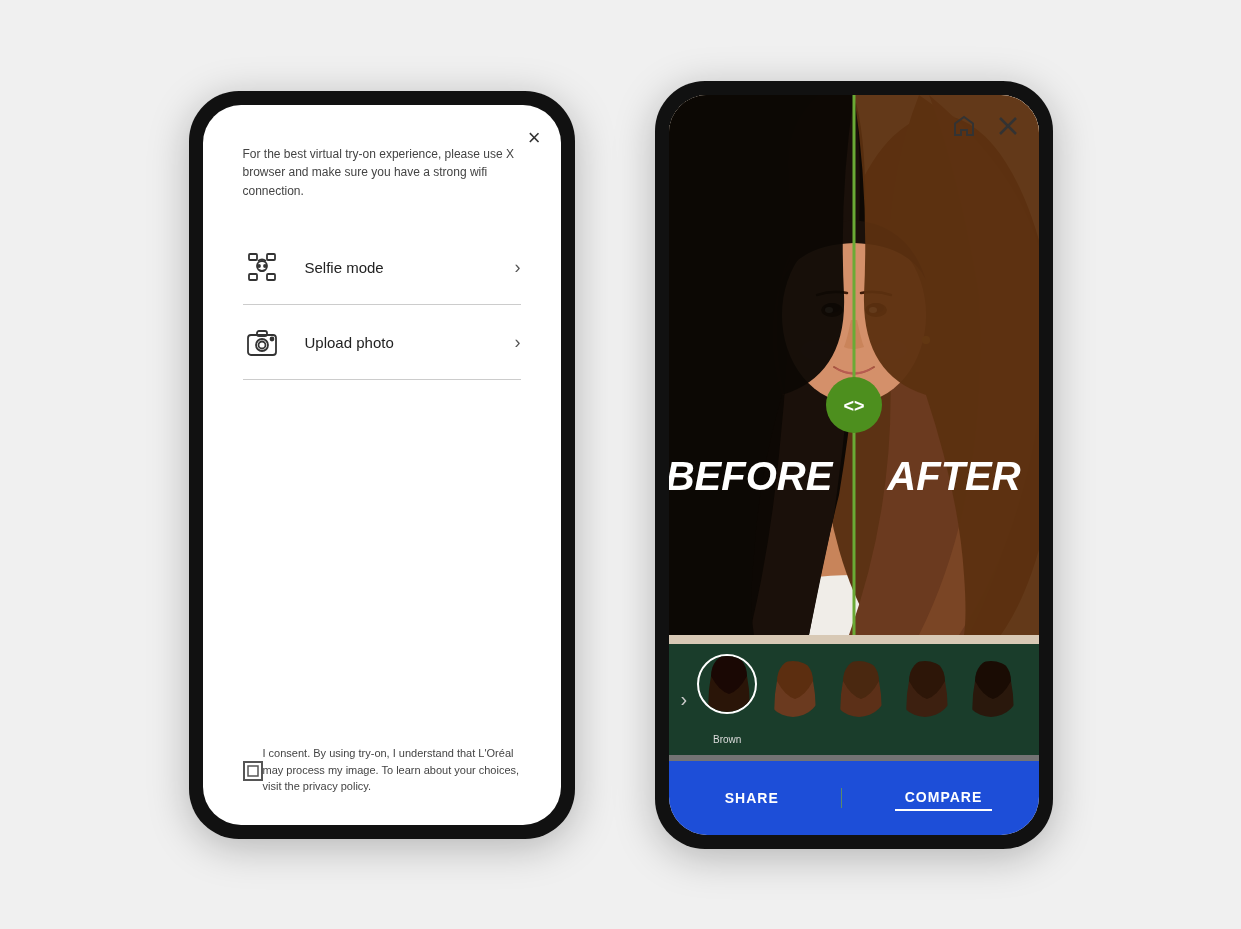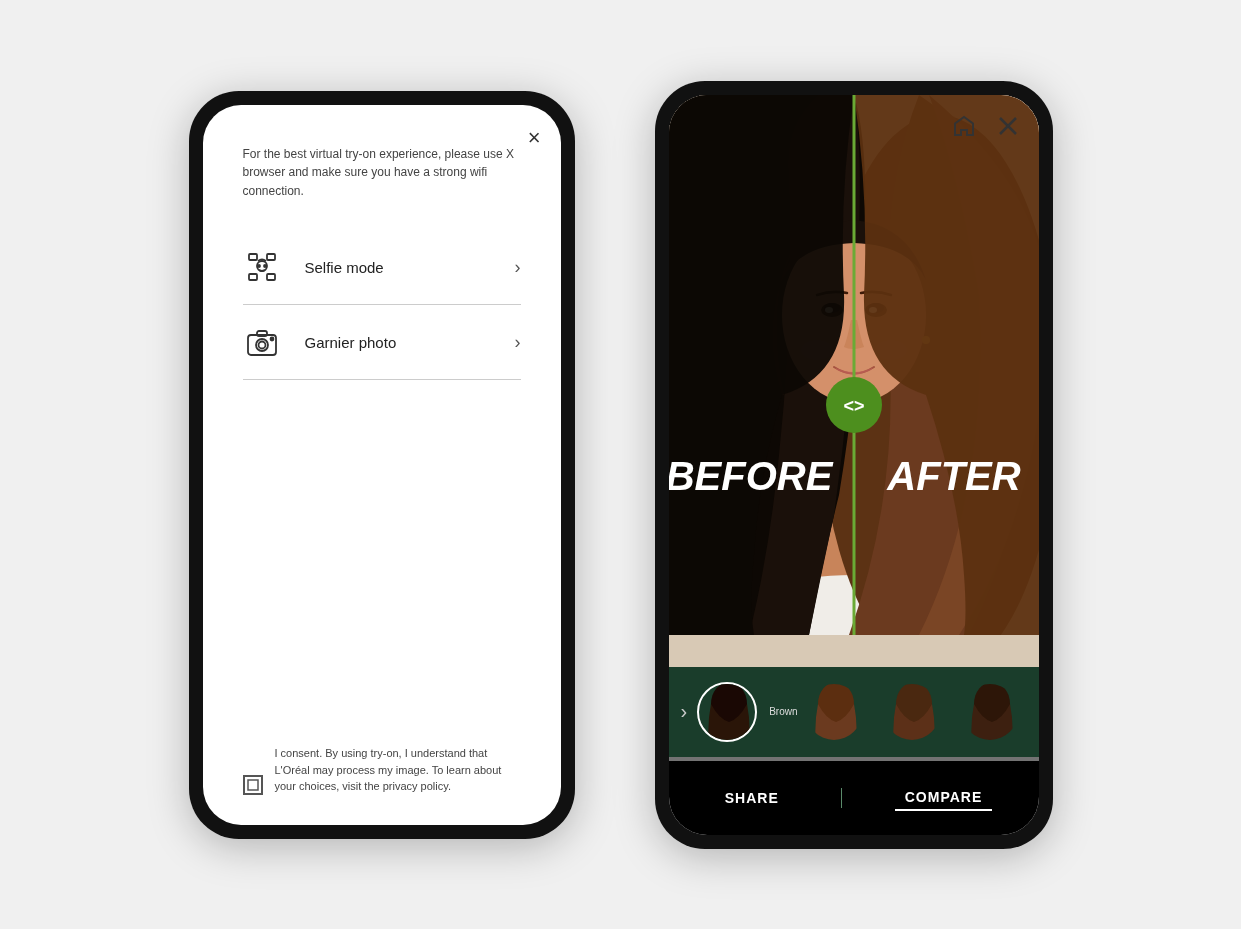--- a/index.html
+++ b/index.html
@@ -102,22 +102,21 @@
       color: #222;
     }
     .menu-chevron {
       font-size: 18px;
       color: #555;
     }
 
     .consent-area {
       margin-top: auto;
       display: flex;
-      align-items: flex-end;
-      gap: 12px;
+      align-items: center;
       padding-top: 10px;
     }
     .consent-checkbox {
       width: 20px;
       height: 20px;
       border: 2px solid #555;
       flex-shrink: 0;
       margin-top: 2px;
       display: flex;
       align-items: center;
@@ -181,48 +180,49 @@
       min-height: 90px;
     }
     .swatch-nav {
       color: #ccc;
       font-size: 20px;
       padding: 0 4px;
       cursor: pointer;
     }
     .swatch-item {
       display: flex;
-      align-items: center;
-      gap: 12px;
+      flex-direction: column;
+      align-items: center;
+      gap: 20px;
       cursor: pointer;
     }
     .swatch-circle {
       width: 60px;
       height: 60px;
       border-radius: 50%;
       overflow: hidden;
       border: 2px solid transparent;
     }
     .swatch-circle.selected {
       border-color: #fff;
     }
     .swatch-label {
       font-size: 10px;
       color: #ddd;
       text-align: center;
     }
 
     
     .action-bar {
-      background: #000000;
+      background: #1d4ed8;
       display: flex;
       align-items: center;
       justify-content: space-around;
       padding: 24px 20px;
-      border-top: 4px solid #737373;
+      border-top: 6px solid #737373;
     }
     .action-btn {
       color: #fff;
       font-size: 14px;
       font-weight: bold;
       letter-spacing: 1px;
       cursor: pointer;
       padding: 4px 10px;
       text-decoration: none;
     }
@@ -279,21 +279,21 @@
         <div class="menu-item-left">
           <div class="menu-icon">
             <svg viewBox="0 0 32 32" fill="none" stroke="#333" stroke-width="1.8">
               <rect x="2" y="9" width="28" height="20" rx="3"></rect>
               <circle cx="16" cy="19" r="6"></circle>
               <circle cx="16" cy="19" r="3.5"></circle>
               <rect x="11" y="5" width="10" height="5" rx="2"></rect>
               <circle cx="26" cy="13" r="1.5" fill="#333"></circle>
             </svg>
           </div>
-          <span class="menu-label">Garnier photo</span>
+          <span class="menu-label">Upload photo</span>
         </div>
         <span class="menu-chevron">›</span>
       </div>
 
       <div class="consent-area">
         <div class="consent-checkbox">
           <svg width="12" height="12" viewBox="0 0 12 12" fill="none">
             <rect x="1" y="1" width="10" height="10" stroke="#555" stroke-width="1.5"></rect>
           </svg>
         </div>

